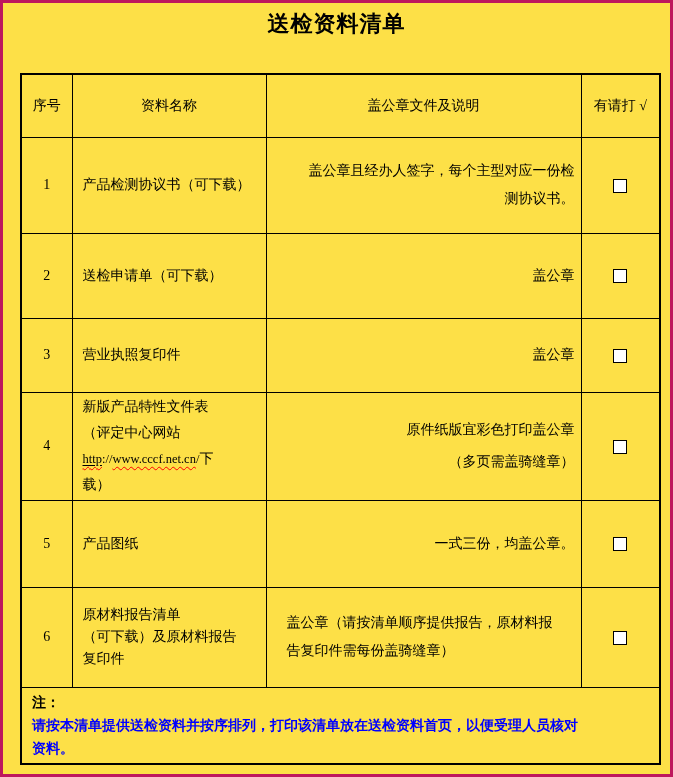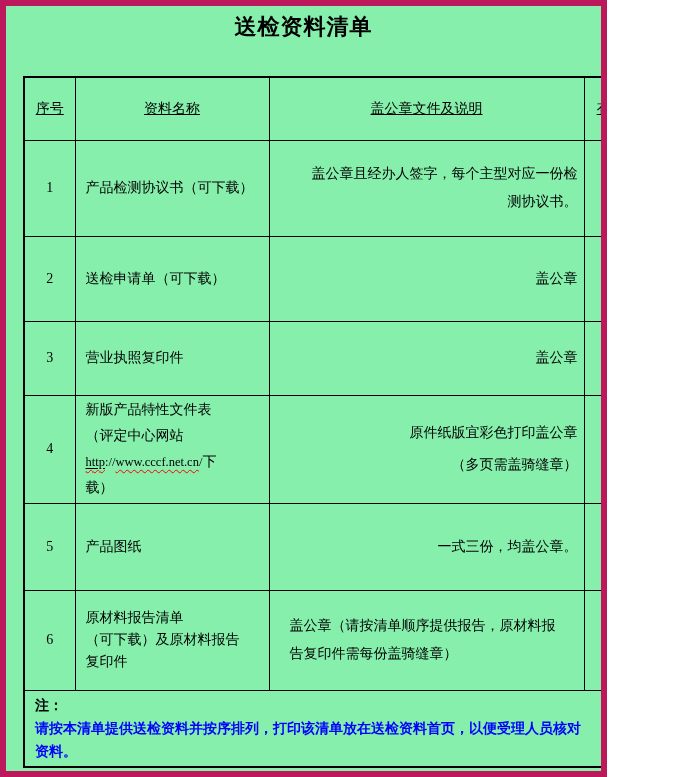--- a/index.html
+++ b/index.html
@@ -2,42 +2,42 @@
 <html style="--note-blue: #0000ff; --squiggle-red: #ff0000;"><head>
 <meta charset="utf-8">
 <style>
   html,body { margin:0; padding:0; background:#fff; }
   body {
     width:673px; height:777px;
     font-family:"Liberation Serif","DejaVu Serif",serif;
     color:#000;
   }
   .page {
-    position:relative; width:607px; height:777px;
-    box-sizing:border-box; border:6px solid #be185d; background:#86efac;
+    position:relative; width:673px; height:777px;
+    box-sizing:border-box; border:3px solid #be185d; background:#fde047;
     overflow:hidden;
   }
   .doc-title {
     margin:0; padding-top:9px; text-align:center;
     font-size:22px; font-weight:bold; line-height:24px;
     letter-spacing:1px;
   }
   table.materials {
     position:absolute; left:17px; top:70px;
     width:639px; border-collapse:collapse; table-layout:fixed;
     border:2px solid #000;
   }
   th,td {
     border:1px solid #000;
     font-size:14px; font-weight:normal;
     vertical-align:middle;
     padding:2px 6px;
     overflow:hidden;
   }
-  th { text-align:center;text-decoration:underline; }
+  th { text-align:center; }
   .c-no { text-align:center; }
   .c-name { text-align:left; padding-left:10px; line-height:22px; }
   .c-desc { text-align:right; line-height:28px; }
   .c-desc-left { text-align:left; line-height:28px; padding-left:20px; padding-right:6px; }
   .c-check { text-align:center; }
   .preline { white-space:pre-line; }
   .bold { font-weight:normal; }
   .checkbox {
     display:inline-block; width:12px; height:12px;
     border:1.5px solid #000; background:#fff; vertical-align:middle;

